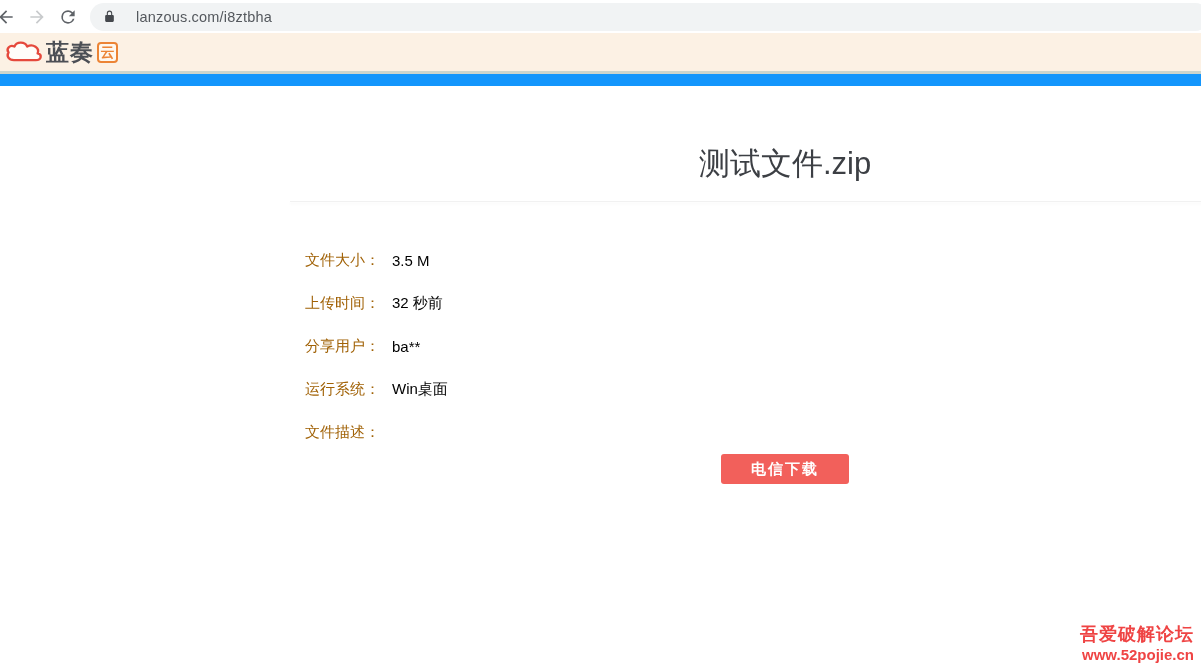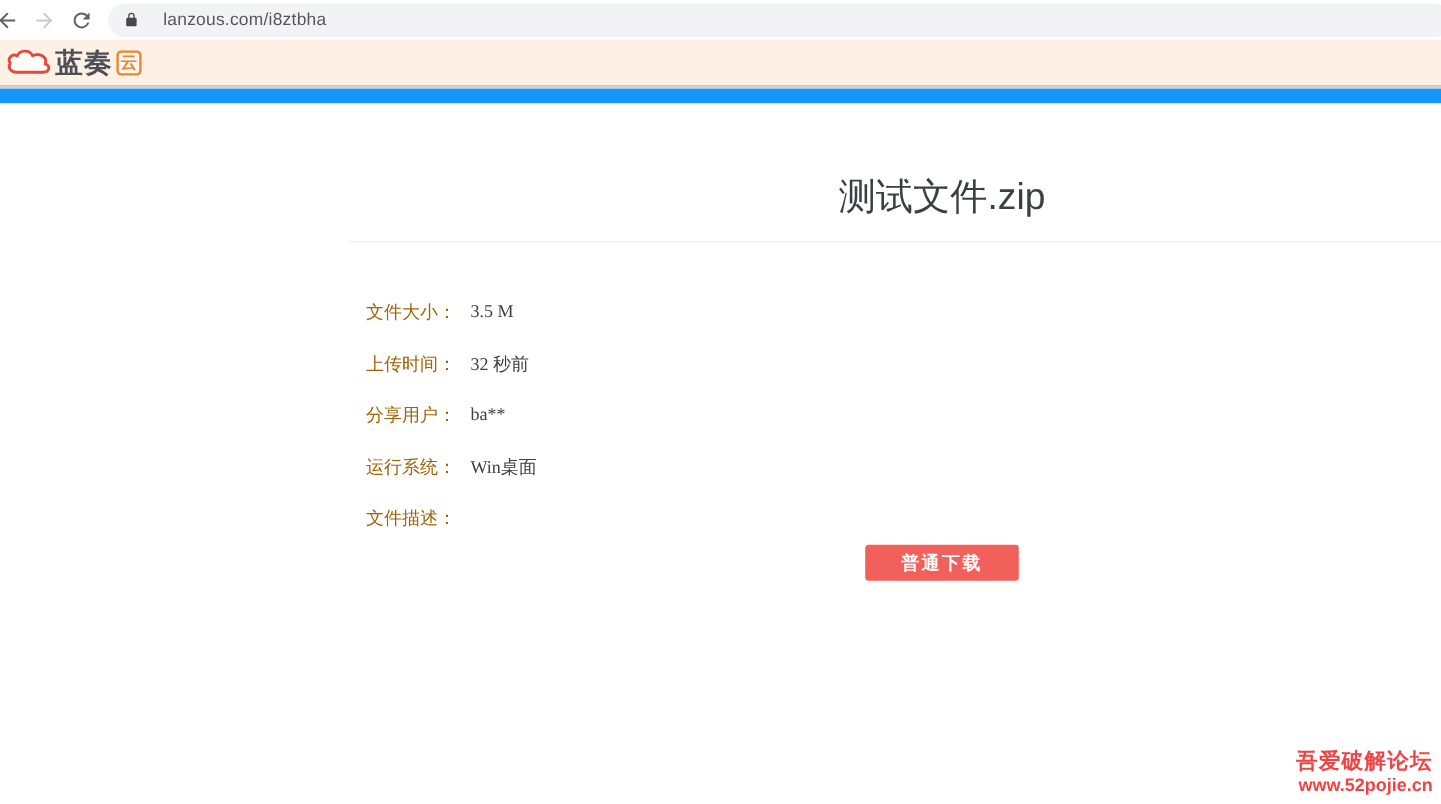--- a/index.html
+++ b/index.html
@@ -36,21 +36,21 @@
   
   .content { margin-left:290px; width:990px; }
   .file-title { margin-top:55px; font-size:31px; font-weight:400; color:#3c3f44;
                 text-align:center; line-height:45px; }
   .divider { margin-top:15px; height:1px; background:#f1f1f1;
              box-shadow:0 2px 3px rgba(0,0,0,.05); }
 
   .info-list { margin-top:37px; padding-left:15px; }
   .info-row { height:43px; display:flex; align-items:center; }
   .info-label { width:87px; font-size:15px; color:#a16207; flex:0 0 auto; }
-  .info-value { font-size:15px; color:#404040;font-family:Liberation Serif, serif; }
+  .info-value { font-size:15px; color:#000000; }
 
   .btn-row { display:flex; justify-content:center; gap:26px; margin-top:0; }
   .dl-btn { width:128px; height:30px; border:none; border-radius:3px;
             background:#f2605b; color:#fff; font-size:15px; font-weight:bold;
             letter-spacing:2px; cursor:pointer;
             font-family:"Liberation Sans","DejaVu Sans",sans-serif; }
 
   
   .watermark { position:absolute; right:7px; bottom:5px; text-align:right;
                font-weight:bold; color:#ef4444; user-select:none; }
@@ -111,20 +111,20 @@
       <span class="info-label">运行系统：</span>
       <span class="info-value">Win桌面</span>
     </div>
     <div class="info-row">
       <span class="info-label">文件描述：</span>
       <span class="info-value"></span>
     </div>
   </div>
 
   <div class="btn-row">
-    <button class="dl-btn">普通下载</button>
+    <button class="dl-btn">电信下载</button>
   </div>
 </div>
 
 <div class="watermark">
   <div class="wm1">吾爱破解论坛</div>
   <div class="wm2">www.52pojie.cn</div>
 </div>
 
 </body></html>

